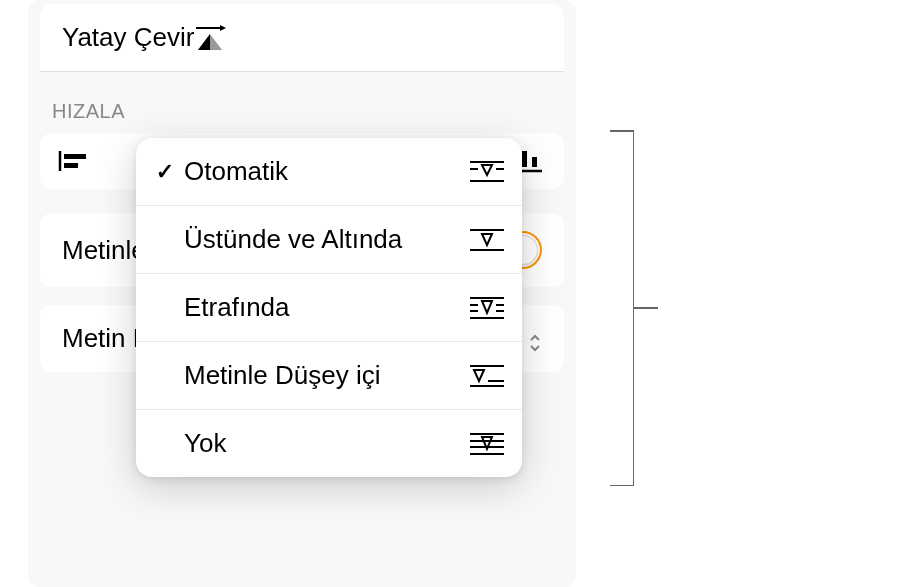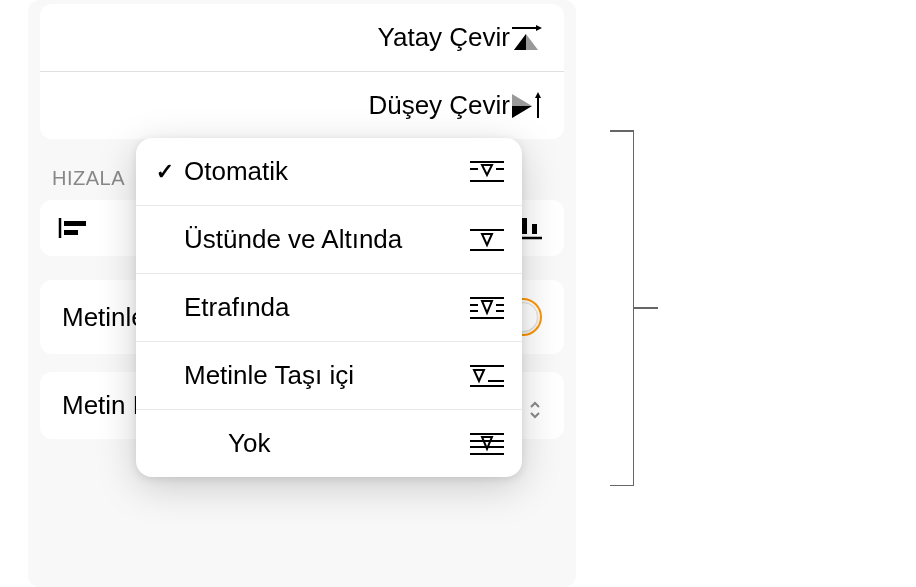--- a/index.html
+++ b/index.html
@@ -21,21 +21,21 @@
       top: 0;
       width: 548px;
       height: 587px;
       background: #f8f8f8;
       border-radius: 12px;
       padding-top: 4px;
     }
     .list-item {
       display: flex;
       align-items: center;
-      justify-content: flex-end;
+      justify-content: flex-start;
       padding: 18px 22px;
       background: #ffffff;
     }
     .list-item-top {
       border-top-left-radius: 12px;
       border-top-right-radius: 12px;
       border-bottom: 1px solid #e0e0e0;
       margin: 0 12px;
     }
     .list-item-bottom {
@@ -133,21 +133,20 @@
       overflow: hidden;
     }
     .popup-item {
       display: flex;
       align-items: center;
       padding: 18px 18px 18px 14px;
       border-bottom: 1px solid #e8e8e8;
     }
     .popup-item:last-child {
       border-bottom: none;
-      margin-left: 44px;
     }
     .popup-check {
       width: 30px;
       display: flex;
       align-items: center;
       justify-content: center;
       color: #000;
       font-size: 22px;
       font-weight: 600;
     }
@@ -213,31 +212,20 @@
     <span class="flip-h-icon">
       <svg viewBox="0 0 32 28" width="32" height="28">
         <line x1="2" y1="4" x2="30" y2="4" stroke="#000" stroke-width="2"></line>
         <polygon points="26,1 32,4 26,7" fill="#000"></polygon>
         <polygon points="4,26 16,10 28,26" fill="#000" opacity="0.4"></polygon>
         <polygon points="4,26 16,10 16,26" fill="#000"></polygon>
       </svg>
     </span>
   </div>
 
-  <div class="list-item list-item-bottom">
-    <span class="list-label">Düşey Çevir</span>
-    <span class="flip-v-icon">
-      <svg viewBox="0 0 32 28" width="32" height="28">
-        <line x1="28" y1="26" x2="28" y2="2" stroke="#000" stroke-width="2"></line>
-        <polygon points="25,6 28,0 31,6" fill="#000"></polygon>
-        <polygon points="2,2 22,14 2,26" fill="#000" opacity="0.4"></polygon>
-        <polygon points="2,14 22,14 2,26" fill="#000"></polygon>
-      </svg>
-    </span>
-  </div>
 
   <div class="section-header">HIZALA</div>
 
   <div class="align-row">
     <span class="align-icon">
       <svg viewBox="0 0 32 24" width="32" height="24">
         <line x1="2" y1="2" x2="2" y2="22" stroke="#000" stroke-width="2.5"></line>
         <rect x="6" y="5" width="22" height="5" fill="#000"></rect>
         <rect x="6" y="14" width="14" height="5" fill="#000"></rect>
       </svg>
@@ -317,21 +305,21 @@
         <line x1="0" y1="15" x2="8" y2="15" stroke="#000" stroke-width="2"></line>
         <polygon points="12,5 22,5 17,17" fill="none" stroke="#000" stroke-width="2"></polygon>
         <line x1="26" y1="9" x2="34" y2="9" stroke="#000" stroke-width="2"></line>
         <line x1="26" y1="15" x2="34" y2="15" stroke="#000" stroke-width="2"></line>
         <line x1="0" y1="22" x2="34" y2="22" stroke="#000" stroke-width="2"></line>
       </svg>
     </span>
   </div>
   <div class="popup-item">
     <span class="popup-check"></span>
-    <span class="popup-label">Metinle Taşı içi</span>
+    <span class="popup-label">Metinle Düşey içi</span>
     <span class="popup-icon">
       <svg viewBox="0 0 34 24" width="34" height="24">
         <line x1="0" y1="2" x2="34" y2="2" stroke="#000" stroke-width="2"></line>
         <polygon points="4,6 14,6 9,17" fill="none" stroke="#000" stroke-width="2"></polygon>
         <line x1="18" y1="17" x2="34" y2="17" stroke="#000" stroke-width="2"></line>
         <line x1="0" y1="22" x2="34" y2="22" stroke="#000" stroke-width="2"></line>
       </svg>
     </span>
   </div>
   <div class="popup-item">

